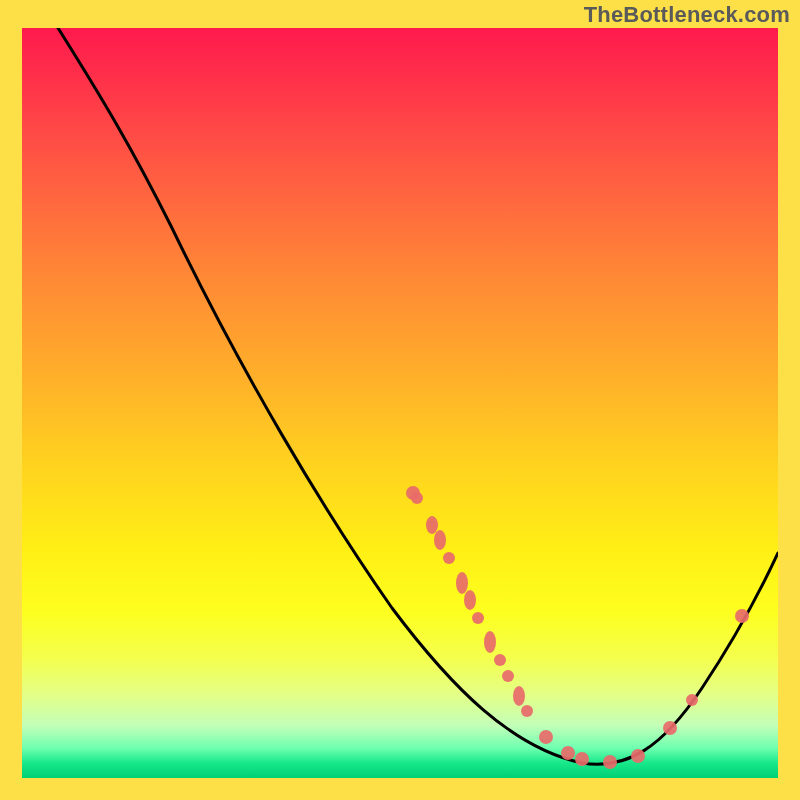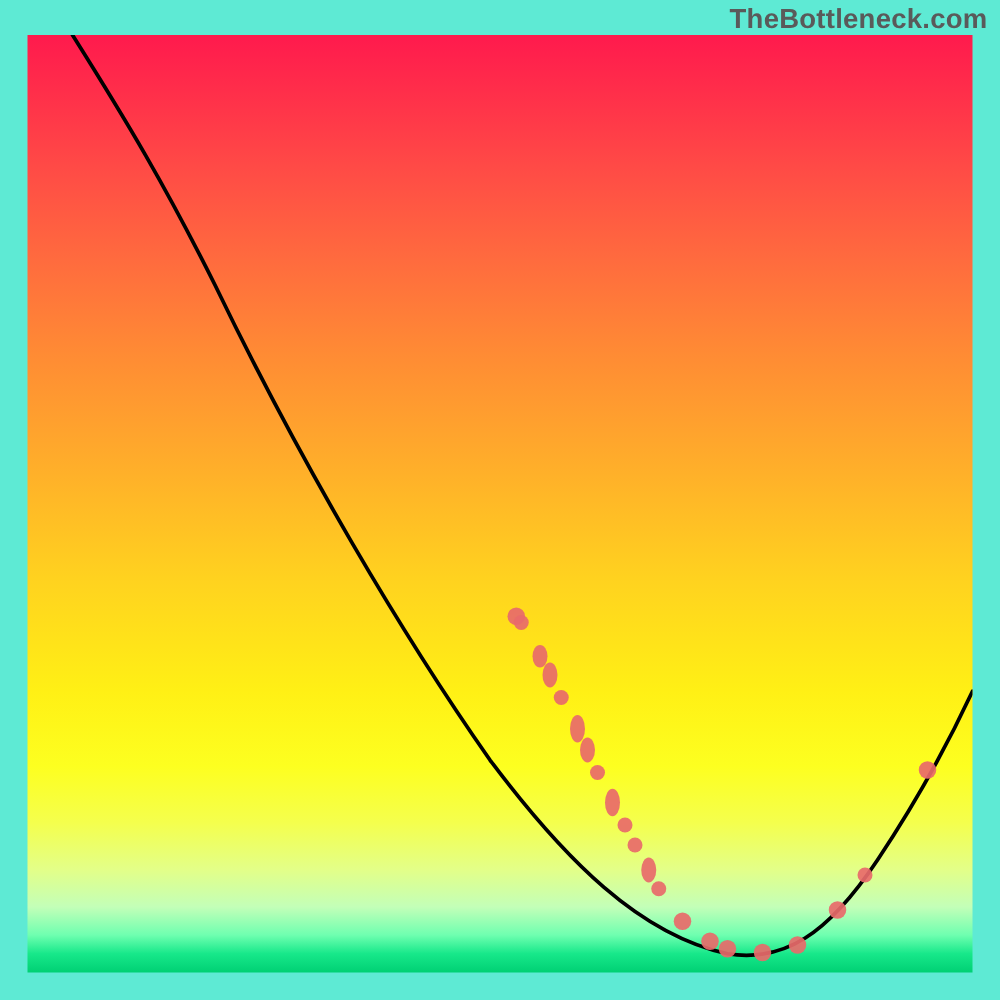--- a/index.html
+++ b/index.html
@@ -7,21 +7,21 @@
     padding: 0;
     width: 800px;
     height: 800px;
     background: #000;
     overflow: hidden;
   }
   .outer {
     position: relative;
     width: 800px;
     height: 800px;
-    background: #5eead4;
+    background: #fde047;
   }
   .watermark {
     position: absolute;
     top: 2px;
     right: 10px;
     font-family: Arial, Helvetica, sans-serif;
     font-size: 22px;
     font-weight: 600;
     color: #5a5a5a;
     letter-spacing: 0.2px;

